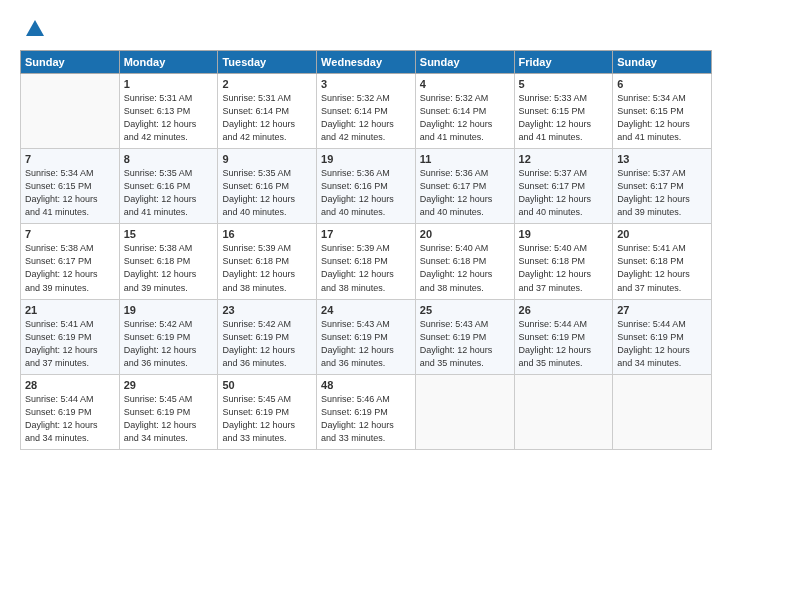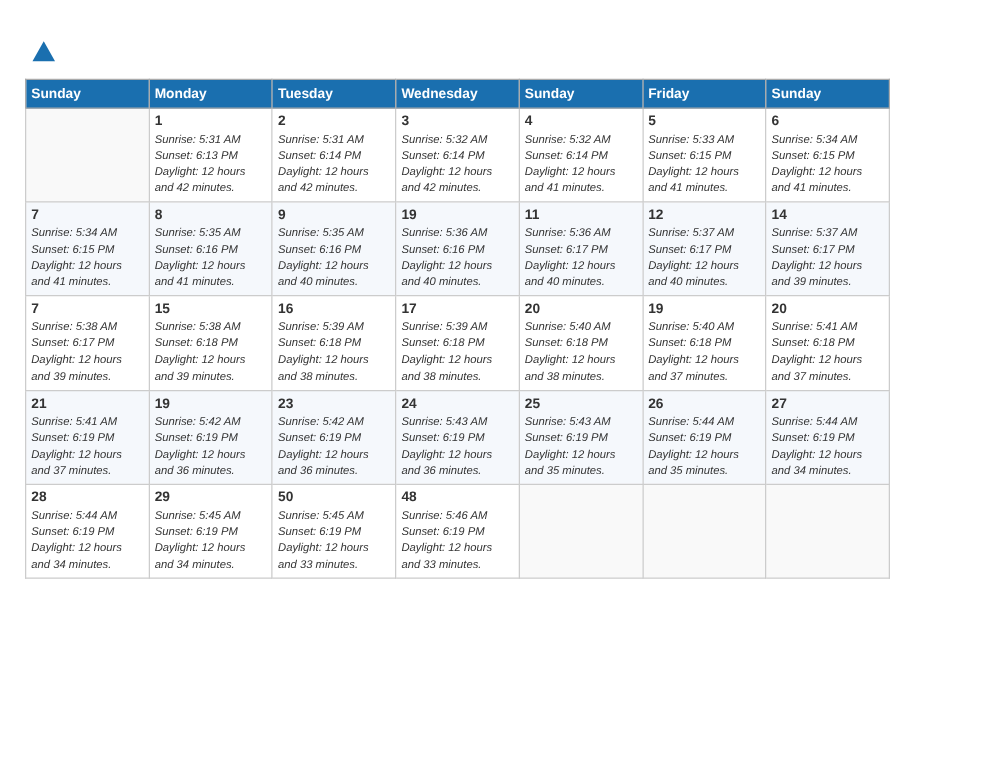--- a/index.html
+++ b/index.html
@@ -6,21 +6,21 @@
     body {
       font-family: Arial, sans-serif;
       background: #fff;
       width: 792px;
       height: 612px;
       overflow: hidden;
     }
     .page {
       width: 732px;
       height: 612px;
-      padding: 31px 20px 14px 20px;
+      padding: 18px 20px 14px 20px;
       background: #fff;
     }
     .header {
       display: flex;
       justify-content: space-between;
       align-items: flex-start;
       margin-bottom: 10px;
     }
     .logo {
       display: flex;
@@ -86,21 +86,20 @@
       font-size: 11px;
       font-weight: bold;
       color: #333;
       display: block;
       margin-bottom: 2px;
     }
     .cell-text {
       font-size: 9px;
       color: #333;
       line-height: 1.45;
-      font-style: italic;
     }
     .empty-cell {
       background: #f9f9f9 !important;
     }
   </style>
 </head>
 <body>
 
 <div class="page">
   <div class="header">
@@ -139,21 +138,21 @@
           <td><span class="day-num">5</span><span class="cell-text">Sunrise: 5:33 AM<br>Sunset: 6:15 PM<br>Daylight: 12 hours and 41 minutes.</span></td>
           <td><span class="day-num">6</span><span class="cell-text">Sunrise: 5:34 AM<br>Sunset: 6:15 PM<br>Daylight: 12 hours and 41 minutes.</span></td>
         </tr>
         <tr>
           <td><span class="day-num">7</span><span class="cell-text">Sunrise: 5:34 AM<br>Sunset: 6:15 PM<br>Daylight: 12 hours and 41 minutes.</span></td>
           <td><span class="day-num">8</span><span class="cell-text">Sunrise: 5:35 AM<br>Sunset: 6:16 PM<br>Daylight: 12 hours and 41 minutes.</span></td>
           <td><span class="day-num">9</span><span class="cell-text">Sunrise: 5:35 AM<br>Sunset: 6:16 PM<br>Daylight: 12 hours and 40 minutes.</span></td>
           <td><span class="day-num">19</span><span class="cell-text">Sunrise: 5:36 AM<br>Sunset: 6:16 PM<br>Daylight: 12 hours and 40 minutes.</span></td>
           <td><span class="day-num">11</span><span class="cell-text">Sunrise: 5:36 AM<br>Sunset: 6:17 PM<br>Daylight: 12 hours and 40 minutes.</span></td>
           <td><span class="day-num">12</span><span class="cell-text">Sunrise: 5:37 AM<br>Sunset: 6:17 PM<br>Daylight: 12 hours and 40 minutes.</span></td>
-          <td><span class="day-num">14</span><span class="cell-text">Sunrise: 5:37 AM<br>Sunset: 6:17 PM<br>Daylight: 12 hours and 39 minutes.</span></td>
+          <td><span class="day-num">13</span><span class="cell-text">Sunrise: 5:37 AM<br>Sunset: 6:17 PM<br>Daylight: 12 hours and 39 minutes.</span></td>
         </tr>
         <tr>
           <td><span class="day-num">7</span><span class="cell-text">Sunrise: 5:38 AM<br>Sunset: 6:17 PM<br>Daylight: 12 hours and 39 minutes.</span></td>
           <td><span class="day-num">15</span><span class="cell-text">Sunrise: 5:38 AM<br>Sunset: 6:18 PM<br>Daylight: 12 hours and 39 minutes.</span></td>
           <td><span class="day-num">16</span><span class="cell-text">Sunrise: 5:39 AM<br>Sunset: 6:18 PM<br>Daylight: 12 hours and 38 minutes.</span></td>
           <td><span class="day-num">17</span><span class="cell-text">Sunrise: 5:39 AM<br>Sunset: 6:18 PM<br>Daylight: 12 hours and 38 minutes.</span></td>
           <td><span class="day-num">20</span><span class="cell-text">Sunrise: 5:40 AM<br>Sunset: 6:18 PM<br>Daylight: 12 hours and 38 minutes.</span></td>
           <td><span class="day-num">19</span><span class="cell-text">Sunrise: 5:40 AM<br>Sunset: 6:18 PM<br>Daylight: 12 hours and 37 minutes.</span></td>
           <td><span class="day-num">20</span><span class="cell-text">Sunrise: 5:41 AM<br>Sunset: 6:18 PM<br>Daylight: 12 hours and 37 minutes.</span></td>
         </tr>

